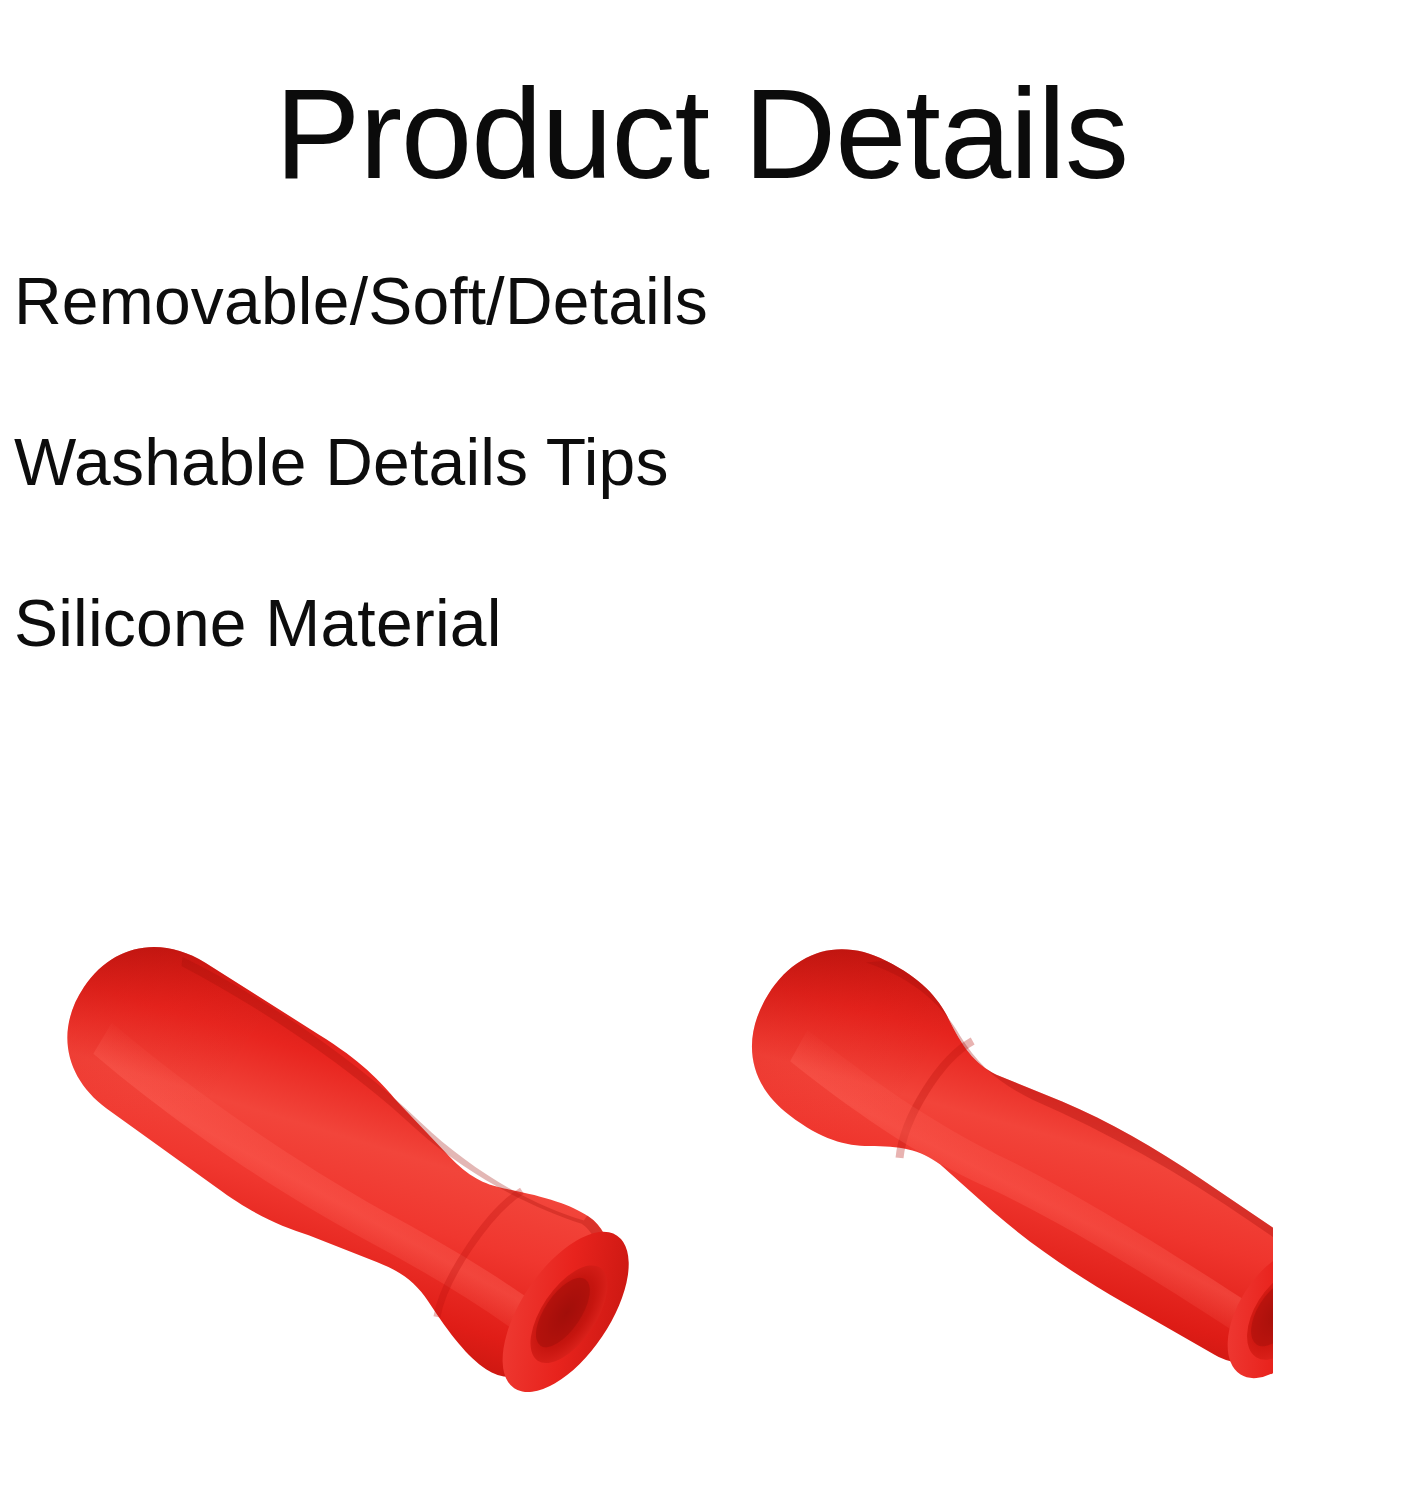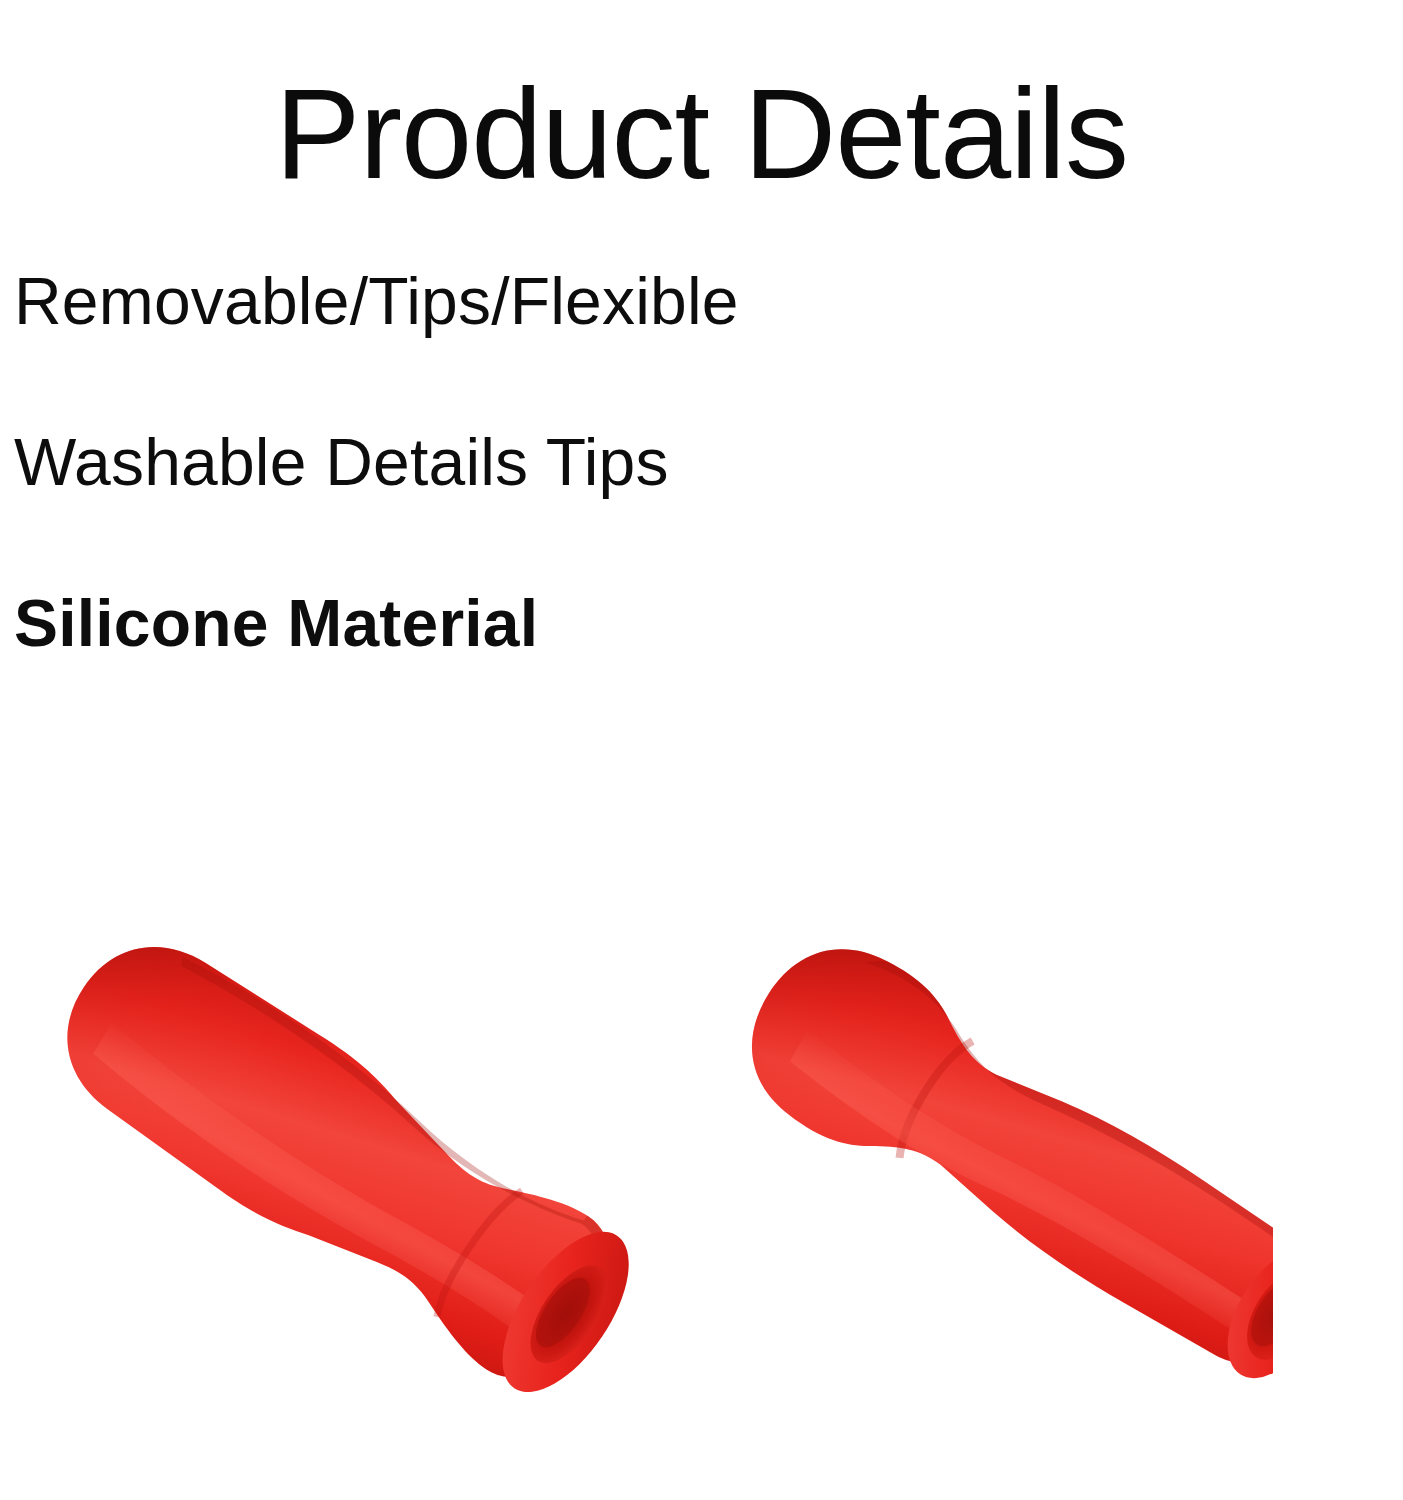--- a/index.html
+++ b/index.html
@@ -41,21 +41,21 @@
   .feature-line {
     font-family: "Liberation Sans", sans-serif;
     font-size: 66px;
     font-weight: 400;
     color: #0d0d0d;
     line-height: 1.0;
     margin: 0 0 95px 0;
     white-space: nowrap;
     letter-spacing: 0.2px;
   }
-  .feature-line:last-child { margin-bottom: 16px; font-weight: bold; }
+  .feature-line:last-child { margin-bottom: 16px; }
 
   
   #product-photo {
     position: absolute;
     left: 0;
     top: 860px;
     width: 1403px;
     height: 640px;
   }
   .straw-tip {
@@ -68,21 +68,21 @@
   .straw-svg { display: block; width: 100%; height: 100%; }
 </style>
 </head>
 <body>
 
 <div id="page">
 
   <h1 id="heading-title">Product Details</h1>
 
   <div id="feature-list">
-    <p class="feature-line">Removable/Tips/Flexible</p>
+    <p class="feature-line">Removable/Soft/Details</p>
     <p class="feature-line">Washable Details Tips</p>
     <p class="feature-line">Silicone Material</p>
   </div>
 
   <div id="product-photo">
 
     <div class="straw-tip" id="straw-tip-left">
       <svg class="straw-svg" viewBox="0 0 720 640" preserveAspectRatio="xMidYMid meet">
         <defs>
           <linearGradient id="bodyGradL" x1="0" y1="1" x2="1" y2="0">

